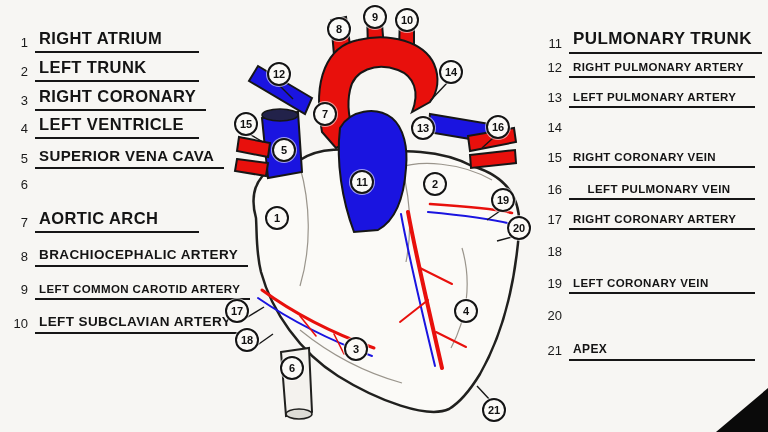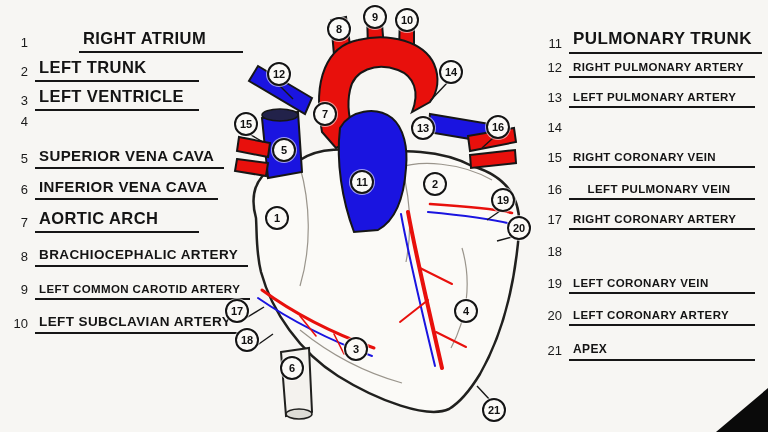--- a/index.html
+++ b/index.html
@@ -106,40 +106,40 @@
     <path class="leader" d="M500,211 L487,220"></path>
     <path class="leader" d="M512,237 L497,241"></path>
     <path class="leader" d="M246,318 L264,307"></path>
     <path class="leader" d="M256,346 L273,334"></path>
     <path class="leader" d="M490,400 L477,386"></path>
   </svg>
 
   <div id="left-labels">
       <div class="label-row left" style="top: 28px; left: 6px;">
         <span class="label-num">1</span>
-        <span class="label-text" style="font-size: 16.5px; margin-left: 44px;">RIGHT ATRIUM</span>
+        <span class="label-text" style="font-size: 16.5px;">RIGHT ATRIUM</span>
       </div>
       <div class="label-row left" style="top: 57px; left: 6px;">
         <span class="label-num">2</span>
         <span class="label-text" style="font-size: 16.5px;">LEFT TRUNK</span>
       </div>
       <div class="label-row left" style="top: 86px; left: 6px;">
         <span class="label-num">3</span>
-        <span class="label-text" style="font-size: 16.5px;">LEFT VENTRICLE</span>
+        <span class="label-text" style="font-size: 16.5px;">RIGHT CORONARY</span>
       </div>
       <div class="label-row left" style="top: 114px; left: 6px;">
         <span class="label-num">4</span>
+        <span class="label-text" style="font-size: 16.5px;">LEFT VENTRICLE</span>
       </div>
       <div class="label-row left" style="top: 146px; left: 6px;">
         <span class="label-num">5</span>
         <span class="label-text" style="font-size: 15px;">SUPERIOR VENA CAVA</span>
       </div>
       <div class="label-row left" style="top: 177px; left: 6px;">
         <span class="label-num">6</span>
-        <span class="label-text" style="font-size: 15px;">INFERIOR VENA CAVA</span>
       </div>
       <div class="label-row left" style="top: 208px; left: 6px;">
         <span class="label-num">7</span>
         <span class="label-text" style="font-size: 16.5px;">AORTIC ARCH</span>
       </div>
       <div class="label-row left" style="top: 246px; left: 6px;">
         <span class="label-num">8</span>
         <span class="label-text" style="font-size: 13.5px;">BRACHIOCEPHALIC ARTERY</span>
       </div>
       <div class="label-row left" style="top: 282px; left: 6px;">
@@ -181,21 +181,20 @@
       </div>
       <div class="label-row right" style="top: 244px; left: 542px;">
         <span class="label-num">18</span>
       </div>
       <div class="label-row right" style="top: 276px; left: 542px;">
         <span class="label-num">19</span>
         <span class="label-text" style="font-size: 11.5px;">LEFT CORONARY VEIN</span>
       </div>
       <div class="label-row right" style="top: 308px; left: 542px;">
         <span class="label-num">20</span>
-        <span class="label-text" style="font-size: 11.5px;">LEFT CORONARY ARTERY</span>
       </div>
       <div class="label-row right" style="top: 341px; left: 542px;">
         <span class="label-num">21</span>
         <span class="label-text" style="font-size: 12px;">APEX</span>
       </div>
     </div>
 
   <div id="callouts">
       <div class="callout" style="left: 339px; top: 29px;">8</div>
       <div class="callout" style="left: 375px; top: 17px;">9</div>

